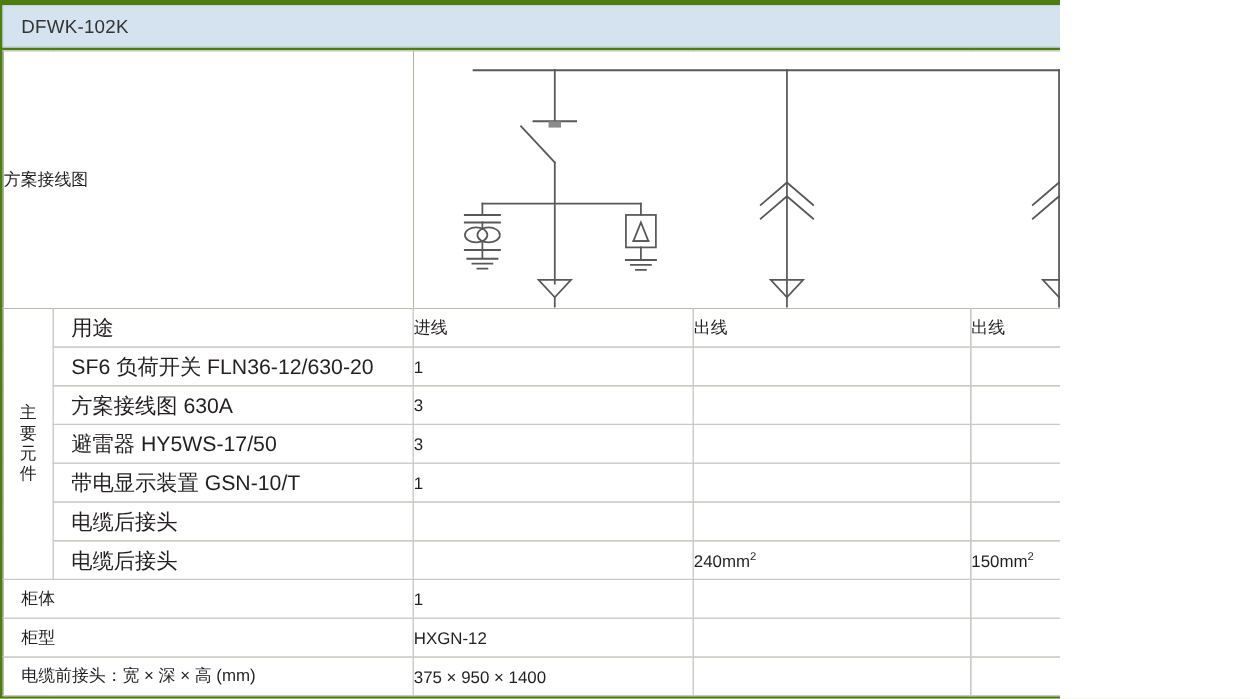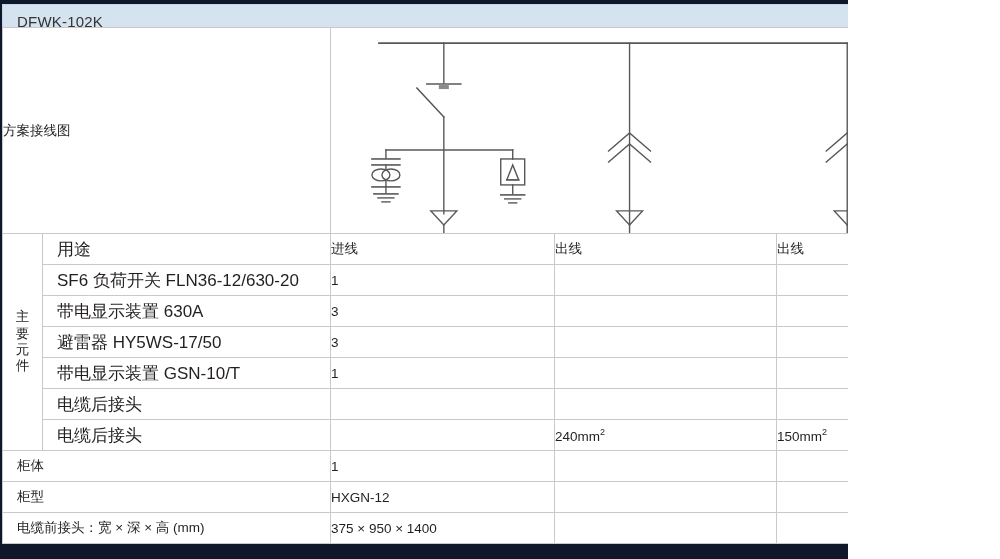--- a/index.html
+++ b/index.html
@@ -9,21 +9,21 @@
   }
   body {
     font-family: "Liberation Sans", "DejaVu Sans", sans-serif;
     color: #231f20;
   }
   #sheet {
     position: relative;
     width: 848px;
     height: 559px;
     overflow: hidden;
-    background: #0f172a;
+    background: #4d7c0f;
   }
 
   
   .title-band {
     position: absolute;
     left: 2px;
     top: 4px;
     width: 996px;
     height: 34px;
     background: #d4e3ef;
@@ -36,21 +36,21 @@
     padding-left: 14px;
     font-size: 15px;
     letter-spacing: 0.2px;
     color: #333333;
   }
 
   
   table.spec {
     position: absolute;
     left: 2px;
-    top: 27px;
+    top: 40px;
     width: 996px;
     border-collapse: collapse;
     table-layout: fixed;
     font-size: 13.5px;
   }
   table.spec td {
     border: 1px solid #c9c9c9;
     padding: 0;
     vertical-align: middle;
     background: #ffffff;
@@ -227,21 +227,21 @@
       </tr>
 
       <tr class="rows row-line">
         <td class="lbl-item">SF6 负荷开关 FLN36-12/630-20</td>
         <td class="val">1</td>
         <td class="val"></td>
         <td class="val"></td>
       </tr>
 
       <tr class="rows row-line">
-        <td class="lbl-item">带电显示装置 630A</td>
+        <td class="lbl-item">方案接线图 630A</td>
         <td class="val">3</td>
         <td class="val"></td>
         <td class="val"></td>
       </tr>
 
       <tr class="rows row-line">
         <td class="lbl-item">避雷器 HY5WS-17/50</td>
         <td class="val">3</td>
         <td class="val"></td>
         <td class="val"></td>

